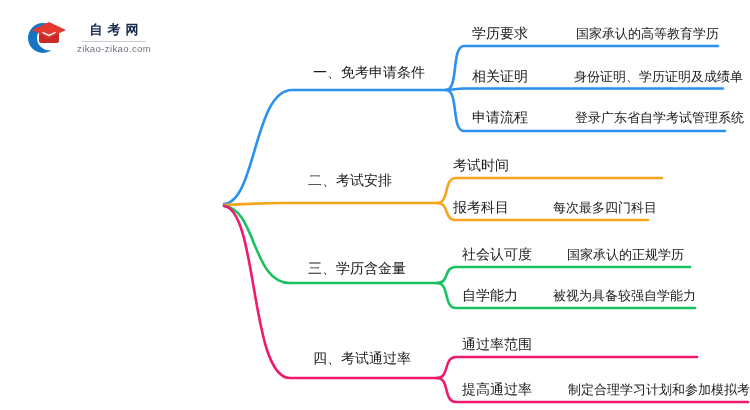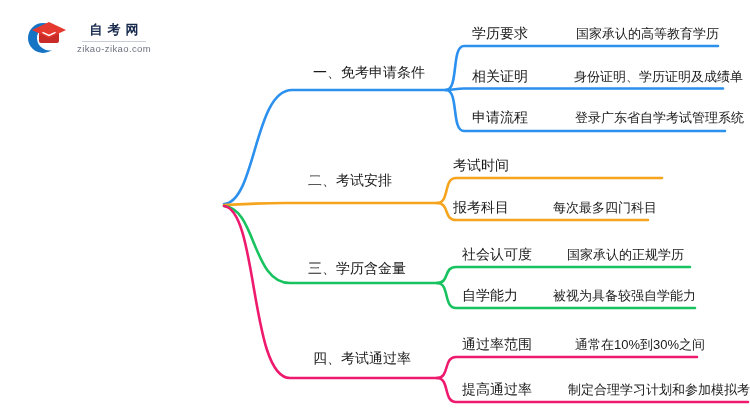--- a/index.html
+++ b/index.html
@@ -77,17 +77,16 @@
   <div class="node branch" style="left:308px;top:260px;">三、学历含金量</div>
 
   <div class="node rvalue" style="left:553px;top:200px;">每次最多四门科目</div>
   <div class="node rlabel" style="left:462px;top:246px;">社会认可度</div>
   <div class="node rvalue" style="left:567px;top:247px;">国家承认的正规学历</div>
   <div class="node rlabel" style="left:462px;top:287px;">自学能力</div>
   <div class="node rvalue" style="left:553px;top:288px;">被视为具备较强自学能力</div>
 
   <div class="node branch" style="left:313px;top:350px;">四、考试通过率</div>
   <div class="node rlabel" style="left:462px;top:336px;">通过率范围</div>
-  <div class="node rvalue" style="left:575px;top:337px;">通常在10%到30%之间</div>
   <div class="node rlabel" style="left:462px;top:381px;">提高通过率</div>
   <div class="node rvalue" style="left:568px;top:382px;">制定合理学习计划和参加模拟考试</div>
 
 </div>
 
 </body></html>

